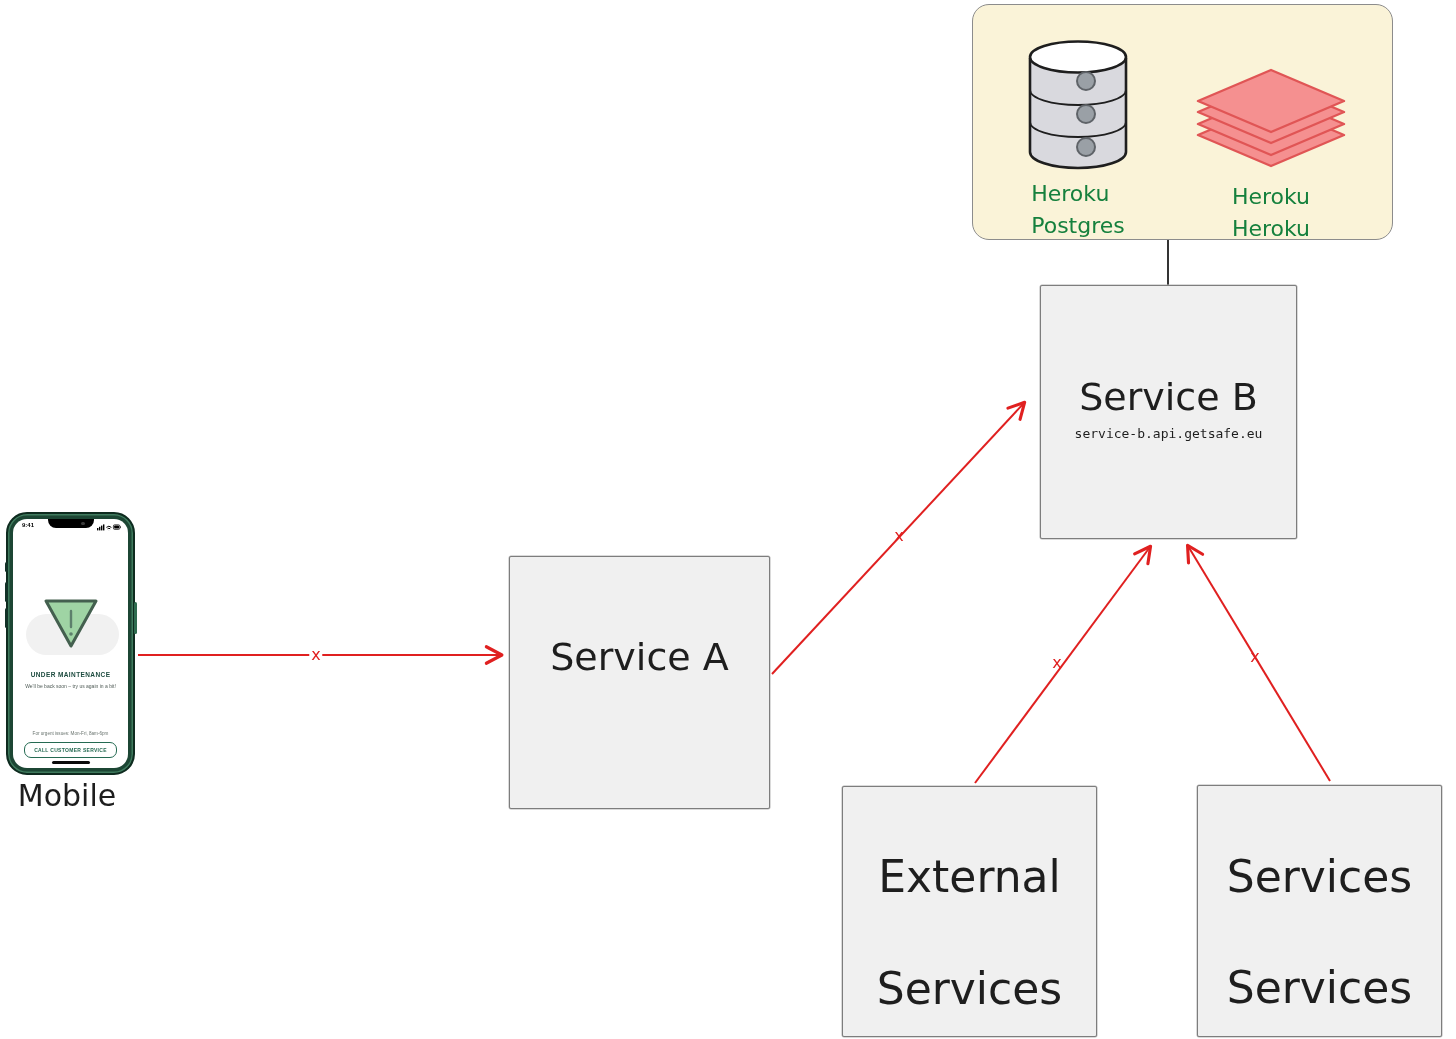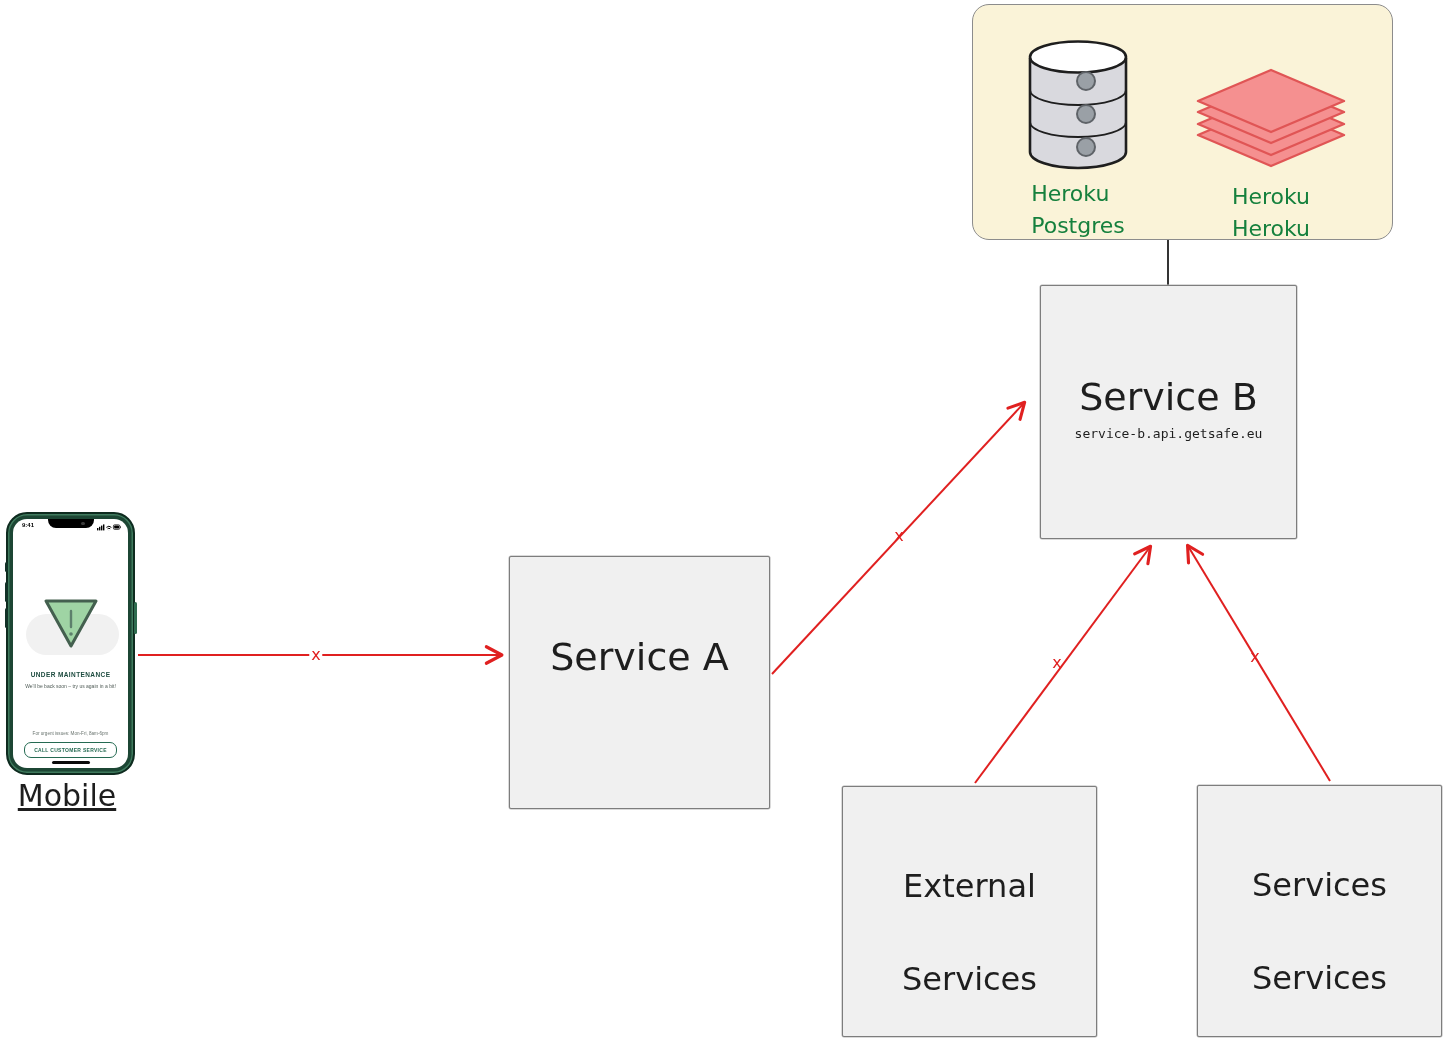--- a/index.html
+++ b/index.html
@@ -21,21 +21,21 @@
     box-shadow:0 0 0 0.5px #b5b5b5;
   }
   .node-title{
     font-family:"DejaVu Sans",sans-serif;font-size:38px;color:#1e1e1e;
     text-align:center;line-height:1.4;white-space:nowrap;margin-top:43px;
   }
   .node-sub{
     font-family:"DejaVu Sans Mono",monospace;font-size:13px;color:#1e1e1e;
     text-align:left;margin-top:2px;white-space:nowrap;
   }
-  .two-line .node-title{font-size:32px;line-height:1.55;white-space:nowrap;}
+  .two-line .node-title{font-size:44px;line-height:1.55;white-space:nowrap;}
   
   .heroku-box{
     position:absolute;left:972px;top:4px;width:419px;height:234px;
     background:#faf3d8;border:1.6px solid #8c8c8c;border-radius:17px;
   }
   .heroku-item{position:absolute;display:flex;flex-direction:column;align-items:center;}
   .heroku-label{
     font-family:"DejaVu Sans",sans-serif;font-size:22px;color:#15803d;
     line-height:1.45;white-space:nowrap;
   }
@@ -73,21 +73,21 @@
     border:1px solid #256a52;border-radius:7px;background:#fff;
     display:flex;align-items:center;justify-content:center;
     font-size:5px;font-weight:700;color:#256a52;letter-spacing:0.3px;
   }
   .home-bar{
     position:absolute;bottom:4px;left:50%;transform:translateX(-50%);
     width:38px;height:3px;background:#0a0a0a;border-radius:2px;
   }
   .mobile-label{
     position:absolute;left:8px;top:778px;width:118px;text-align:center;
-    font-family:"DejaVu Sans",sans-serif;font-size:30px;color:#1e1e1e;text-decoration:underline;
+    font-family:"DejaVu Sans",sans-serif;font-size:30px;color:#1e1e1e;
   }
 </style>
 </head>
 <body>
 
 <div class="canvas">
 
   <svg class="edges-layer" width="1456" height="1039" viewBox="0 0 1456 1039">
     <defs>
       <marker id="ah-red" viewBox="0 0 12 12" refX="10" refY="6" markerWidth="11" markerHeight="11" orient="auto-start-reverse">

